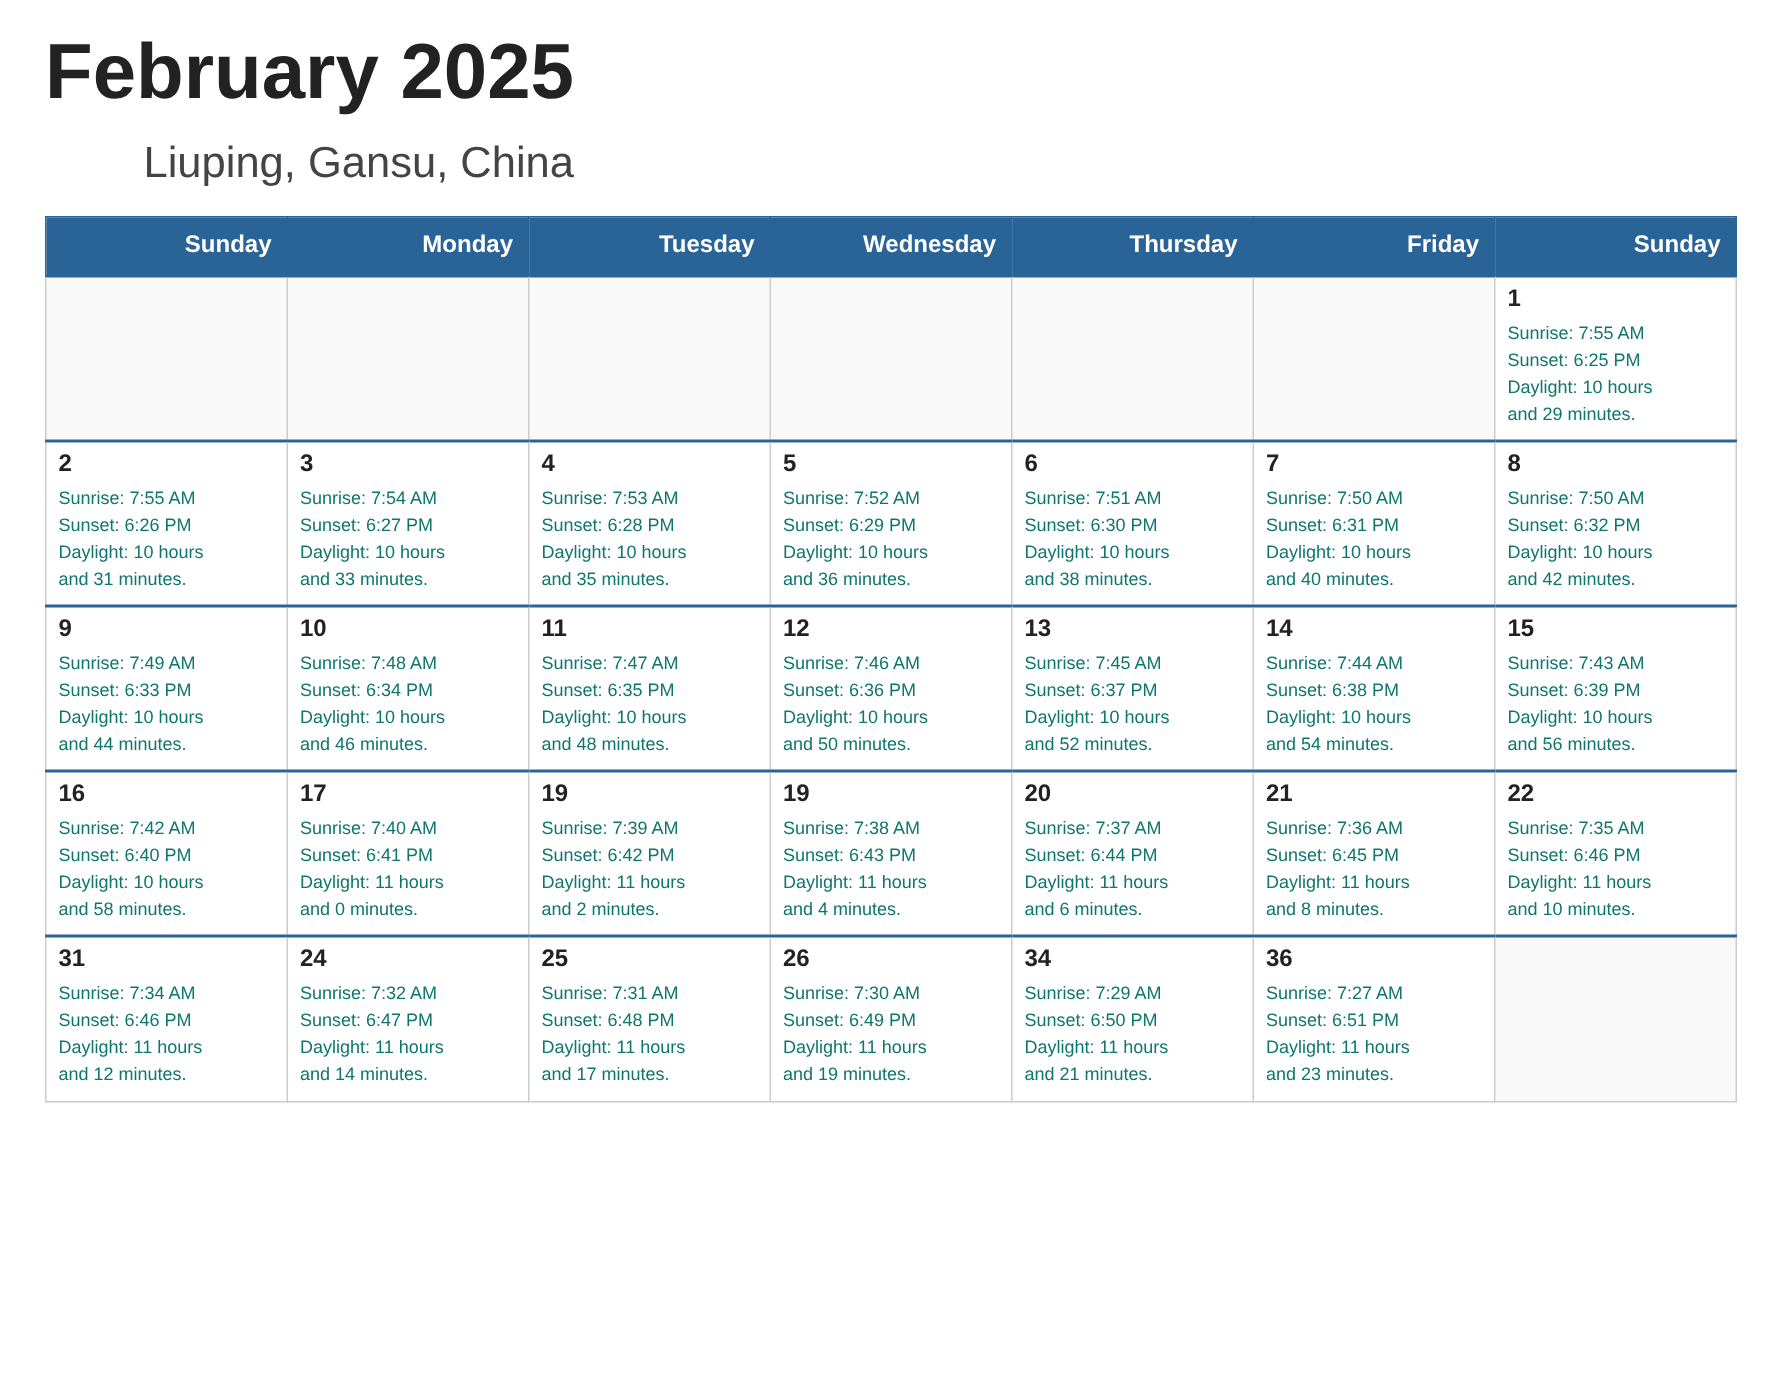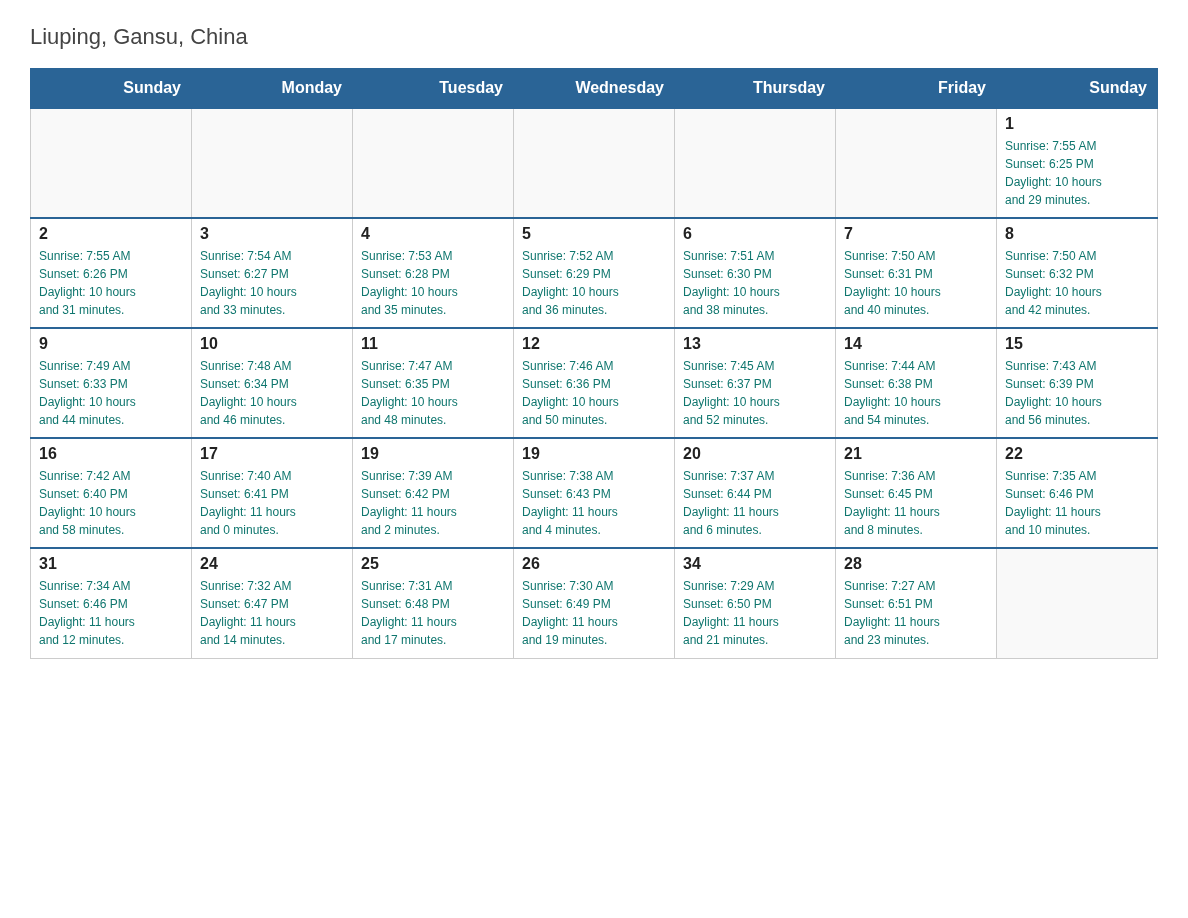--- a/index.html
+++ b/index.html
@@ -49,23 +49,23 @@
     .title-block {
       text-align: right;
     }
     .main-title {
       font-size: 52px;
       font-weight: bold;
       color: #222;
       line-height: 1.1;
     }
     .subtitle {
-      font-size: 22px;
+      font-size: 29px;
       color: #444;
-      margin-top: 4px;
+      margin-top: 16px;
     }
     .calendar {
       width: 100%;
       border-collapse: collapse;
       border: 1px solid #aaa;
     }
     .calendar th {
       background-color: #2a6496;
       color: #fff;
       font-size: 16px;
@@ -102,20 +102,21 @@
     }
     .calendar tr.week-row td {
       border-top: 2px solid #2a6496;
     }
   </style>
 </head>
 <body>
 
 <div class="header">
   <div class="title-block">
+    <div class="main-title">February 2025</div>
     <div class="subtitle">Liuping, Gansu, China</div>
   </div>
 </div>
 
 <table class="calendar">
   <thead>
     <tr>
     <th>Sunday</th>
         <th>Monday</th>
         <th>Tuesday</th>
@@ -243,19 +244,19 @@
         </td>
         <td>
           <span class="day-number">26</span>
           <div class="day-info">Sunrise: 7:30 AM<br>Sunset: 6:49 PM<br>Daylight: 11 hours<br>and 19 minutes.</div>
         </td>
         <td>
           <span class="day-number">34</span>
           <div class="day-info">Sunrise: 7:29 AM<br>Sunset: 6:50 PM<br>Daylight: 11 hours<br>and 21 minutes.</div>
         </td>
         <td>
-          <span class="day-number">28</span>
+          <span class="day-number">36</span>
           <div class="day-info">Sunrise: 7:27 AM<br>Sunset: 6:51 PM<br>Daylight: 11 hours<br>and 23 minutes.</div>
         </td>
         <td class="empty"></td>
       </tr>
     </tbody>
 </table>
 
 </body></html>

